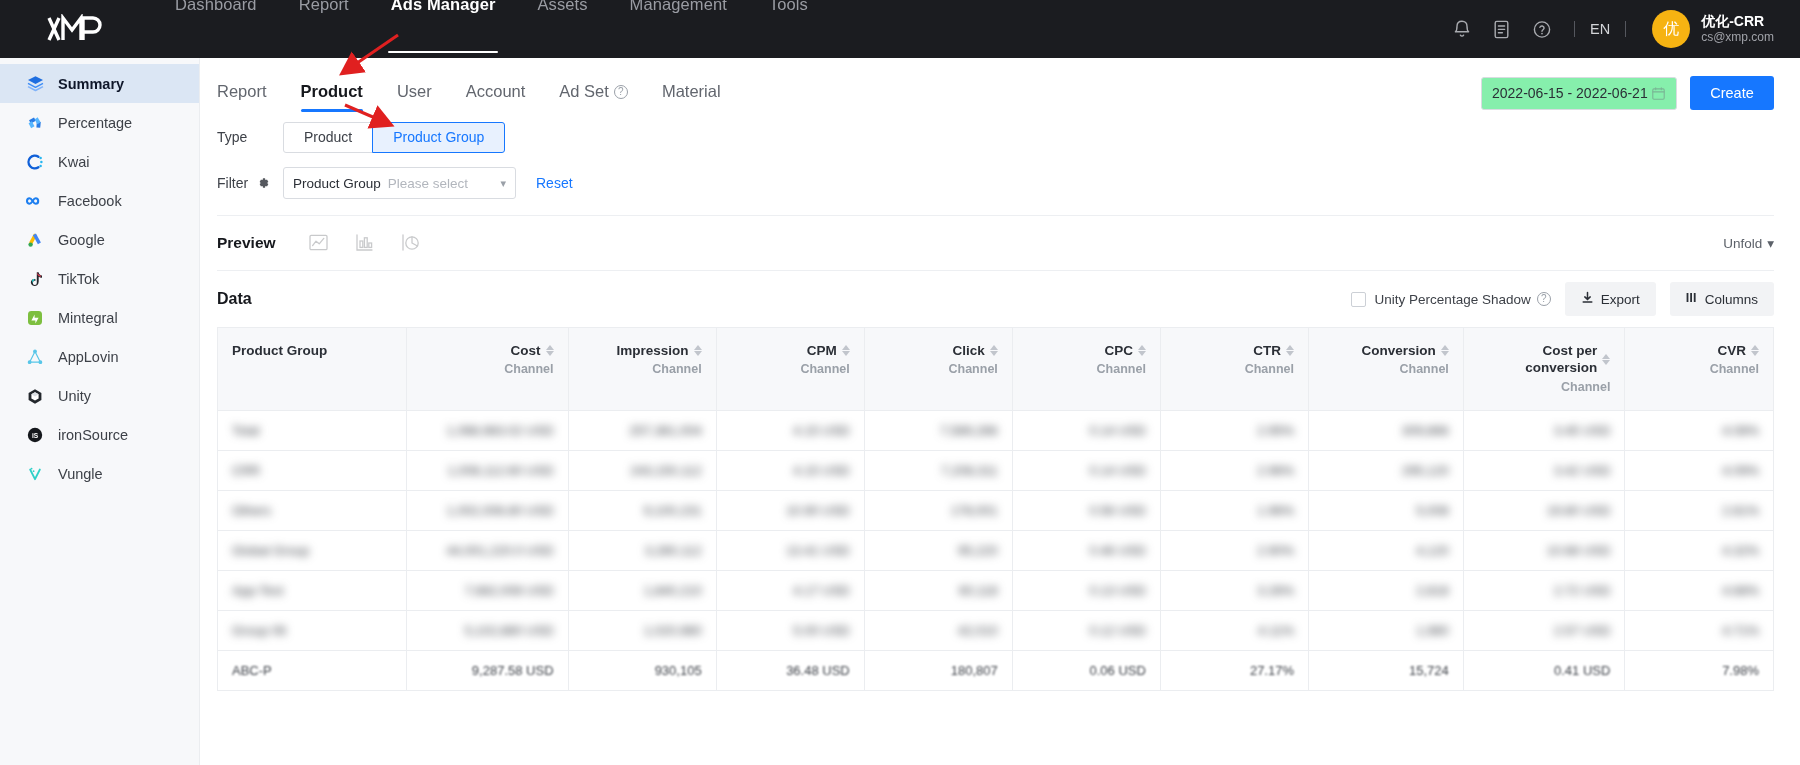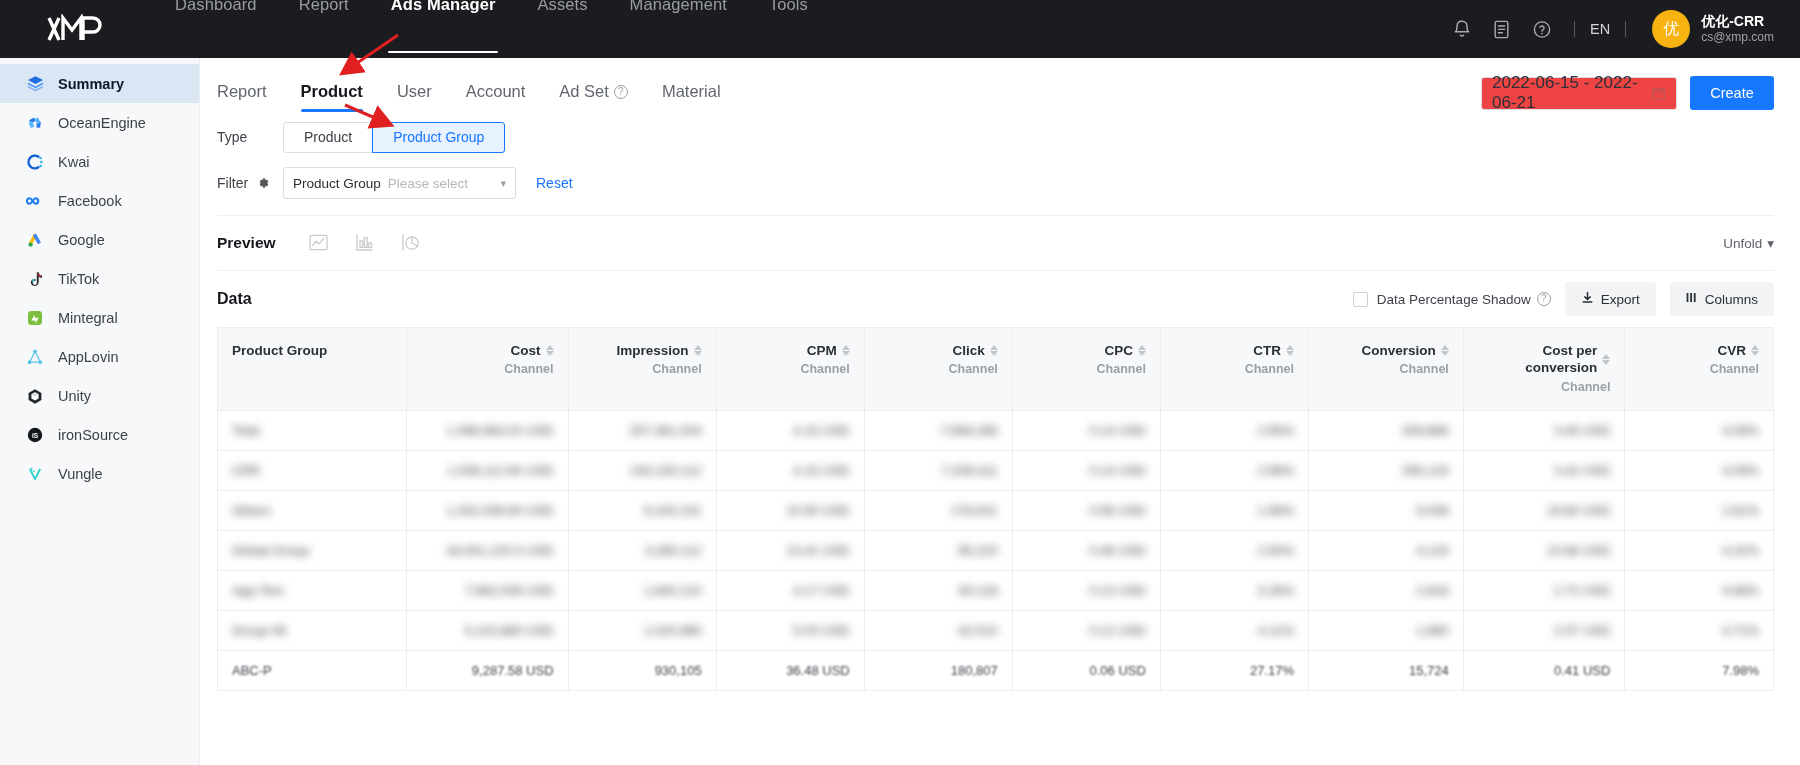--- a/index.html
+++ b/index.html
@@ -75,22 +75,22 @@
     height: 3.5px; background: #1677ff; border-radius: 2px;
   }
   .qmark {
     width: 14px; height: 14px; border-radius: 50%; border: 1.2px solid #9aa0a8;
     font-size: 10px; color: #9aa0a8; display: flex; align-items: center; justify-content: center;
     font-weight: 400; line-height: 1;
   }
   .tabrow-right { margin-left: auto; display: flex; align-items: center; gap: 13px; padding-right: 26px; }
   .datepicker {
     width: 196px; height: 33px; border: 1px solid #d9dce1; border-radius: 3px;
-    display: flex; align-items: center; padding: 0 10px; font-size: 17px; color: #2b2f36;
-    background: #ef4444; cursor: pointer;
+    display: flex; align-items: center; padding: 0 10px; font-size: 14px; color: #2b2f36;
+    background: #86efac; cursor: pointer;
   }
   .datepicker .cal { margin-left: auto; opacity: .45; display: flex; }
   .create-btn {
     height: 34px; min-width: 84px; background: #1677ff; color: #fff; border: none;
     border-radius: 3px; font-size: 14.5px; font-family: inherit; cursor: pointer;
     padding: 0 18px;
   }
 
   
   .filterzone { padding: 0 26px 0 7px; }
@@ -254,21 +254,21 @@
 
       <div class="side-item">
         <span class="side-ico">
           <svg width="18" height="18" viewBox="0 0 18 18">
             <path d="M3 6.2 8 3.4l1.9 3.3-5 2.9z" fill="#2a7be4"></path>
             <path d="M14.8 8 14.2 13.7l-3.8-.2.4-5.7z" fill="#2a7be4"></path>
             <path d="M5.1 14.3 2.6 9.2l3.3-1.9 2.6 5z" fill="#56b6ff"></path>
             <path d="M11.6 3.3l3 4.9-3.2 2-2.8-4.8z" fill="#56b6ff"></path>
           </svg>
         </span>
-        <span>OceanEngine</span>
+        <span>Percentage</span>
       </div>
 
 
       <div class="side-item">
         <span class="side-ico">
           <svg width="18" height="18" viewBox="0 0 18 18">
             <path d="M12.4 3.8A6.3 6.3 0 1 0 12.4 14.2" fill="none" stroke="#1060d8" stroke-width="2.4" stroke-linecap="round"></path>
             <circle cx="14.6" cy="5.1" r="1.25" fill="#26b6f0"></circle>
             <circle cx="15.4" cy="9" r="1.25" fill="#26b6f0"></circle>
             <circle cx="14.6" cy="12.9" r="1.25" fill="#26b6f0"></circle>
@@ -469,21 +469,21 @@
       </div>
 
       <div class="hrule" style="margin-top:0"></div>
 
       <div class="datarow">
         <div class="dtitle">Data</div>
         <div class="dright">
           <div class="chkwrap">
             <span class="chkbox"></span>
             <span class="chklabel">
-              <span>Data Percentage Shadow</span>
+              <span>Unity Percentage Shadow</span>
               <span class="qmark">?</span>
             </span>
           </div>
           <button class="gbtn">
             <span>
               <svg width="13" height="13" viewBox="0 0 13 13" fill="none" stroke="#2b2f36" stroke-width="1.5" stroke-linecap="round">
                 <path d="M6.5 1.6v6.6M3.8 5.9l2.7 2.5 2.7-2.5M2.2 11h8.6"></path>
               </svg>
             </span>
             <span>Export</span>

